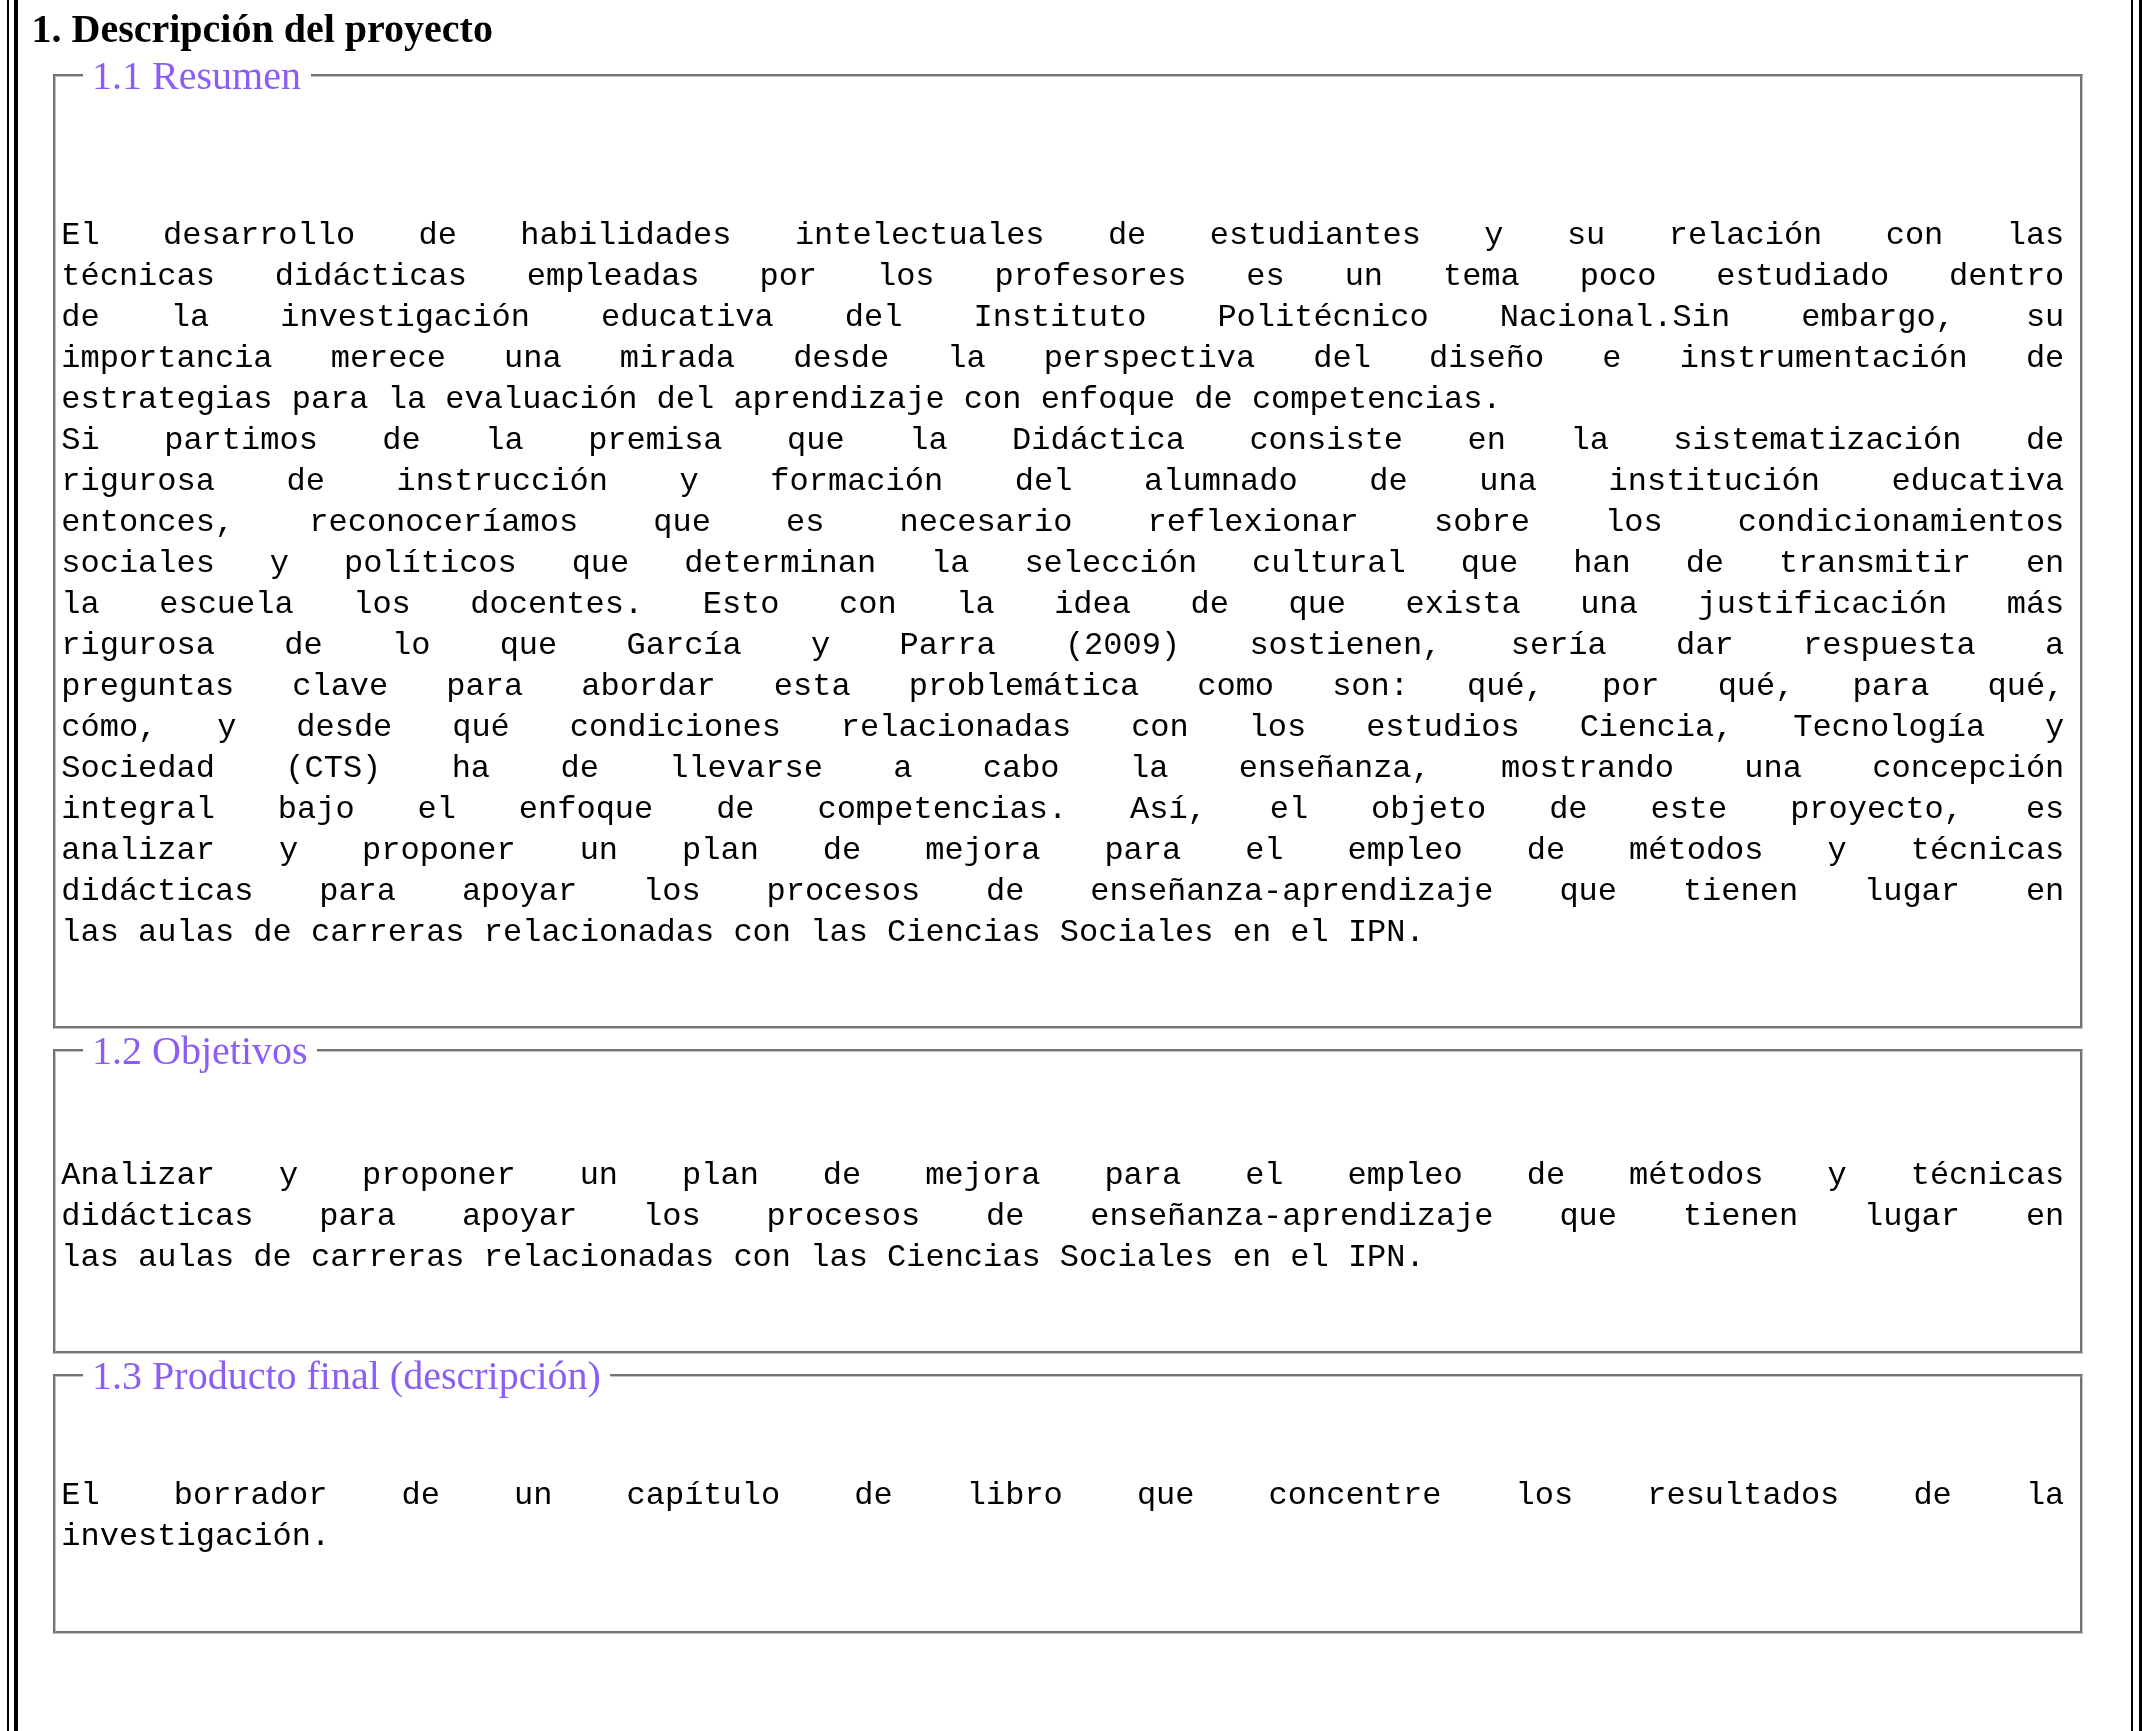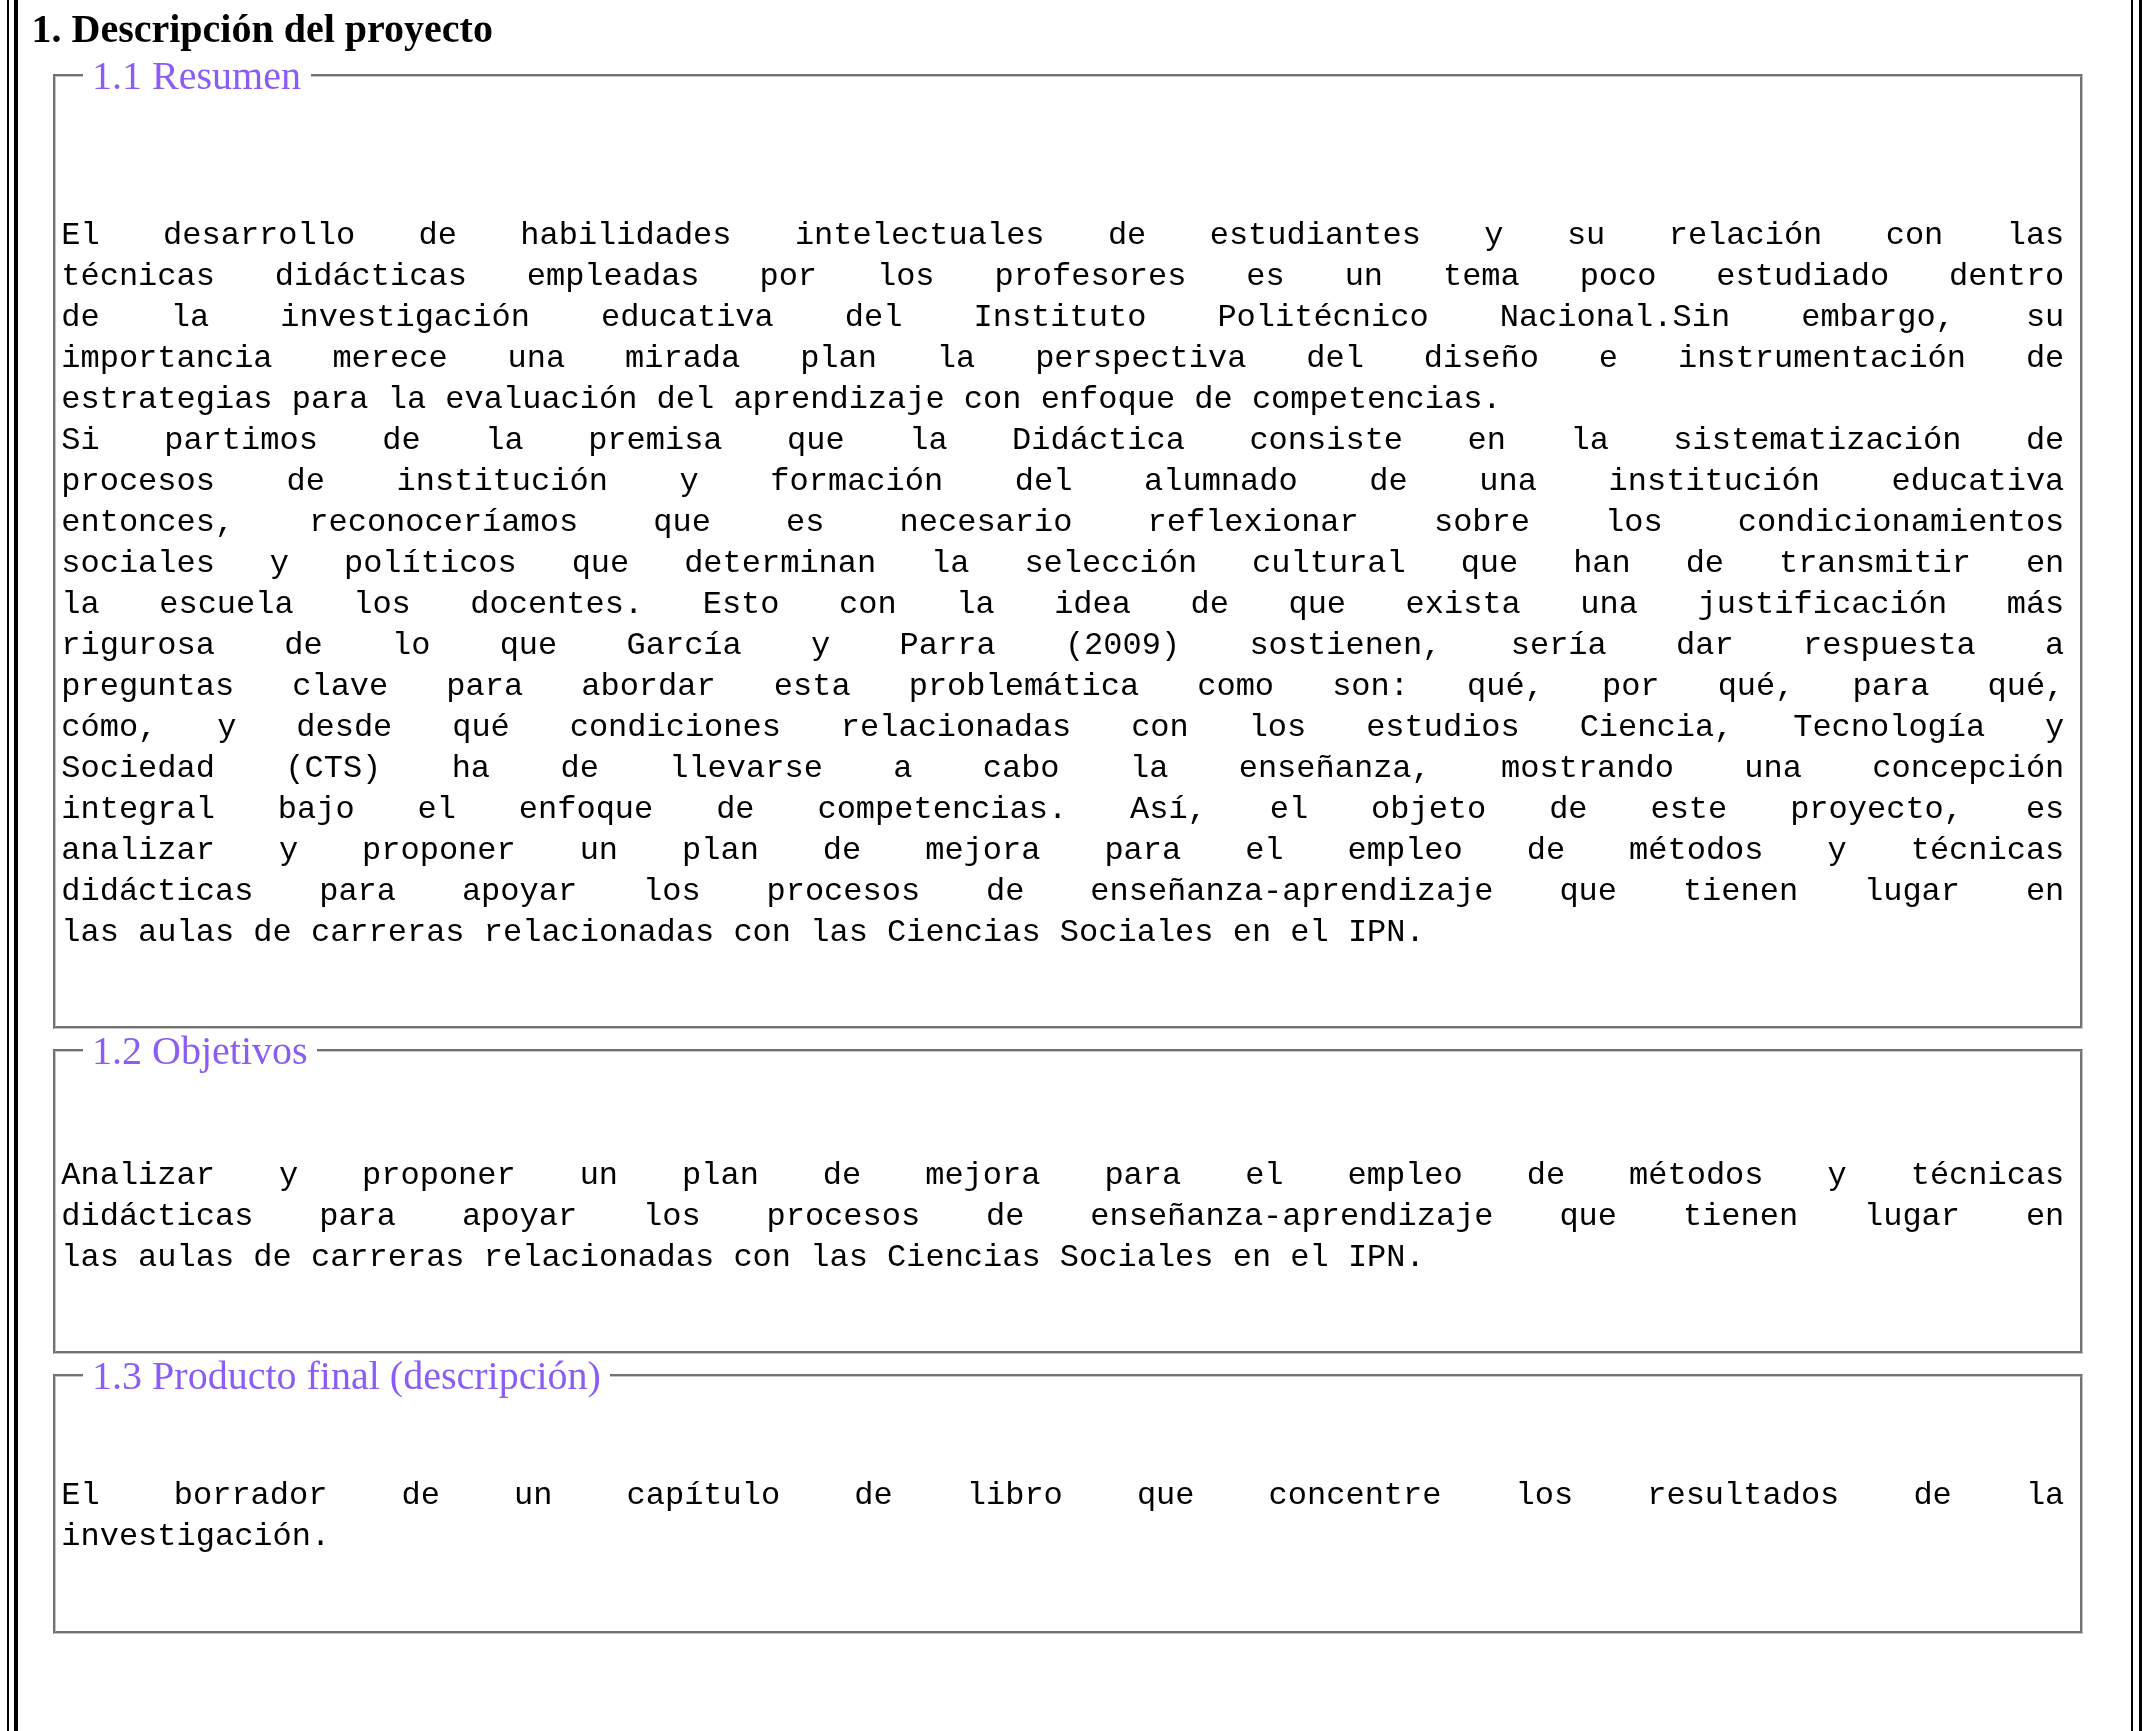--- a/index.html
+++ b/index.html
@@ -100,26 +100,26 @@
 
     <h1 class="doc-title">1. Descripción del proyecto</h1>
 
     <fieldset class="sec sec-resumen">
       <legend>1.1 Resumen</legend>
       <div class="textblock tb-resumen">
           <div class="para">
             <div class="jline">El desarrollo de habilidades intelectuales de estudiantes y su relación con las</div>
             <div class="jline">técnicas didácticas empleadas por los profesores es un tema poco estudiado dentro</div>
             <div class="jline">de la investigación educativa del Instituto Politécnico Nacional.Sin embargo, su</div>
-            <div class="jline">importancia merece una mirada plan la perspectiva del diseño e instrumentación de</div>
+            <div class="jline">importancia merece una mirada desde la perspectiva del diseño e instrumentación de</div>
             <div class="jline jline-end">estrategias para la evaluación del aprendizaje con enfoque de competencias.</div>
           </div>
           <div class="para">
             <div class="jline">Si partimos de la premisa que la Didáctica consiste en la sistematización de</div>
-            <div class="jline">procesos de institución y formación del alumnado de una institución educativa</div>
+            <div class="jline">rigurosa de instrucción y formación del alumnado de una institución educativa</div>
             <div class="jline">entonces, reconoceríamos que es necesario reflexionar sobre los condicionamientos</div>
             <div class="jline">sociales y políticos que determinan la selección cultural que han de transmitir en</div>
             <div class="jline">la escuela los docentes. Esto con la idea de que exista una justificación más</div>
             <div class="jline">rigurosa de lo que García y Parra (2009) sostienen, sería dar respuesta a</div>
             <div class="jline">preguntas clave para abordar esta problemática como son: qué, por qué, para qué,</div>
             <div class="jline">cómo, y desde qué condiciones relacionadas con los estudios Ciencia, Tecnología y</div>
             <div class="jline">Sociedad (CTS) ha de llevarse a cabo la enseñanza, mostrando una concepción</div>
             <div class="jline">integral bajo el enfoque de competencias. Así, el objeto de este proyecto, es</div>
             <div class="jline">analizar y proponer un plan de mejora para el empleo de métodos y técnicas</div>
             <div class="jline">didácticas para apoyar los procesos de enseñanza-aprendizaje que tienen lugar en</div>

